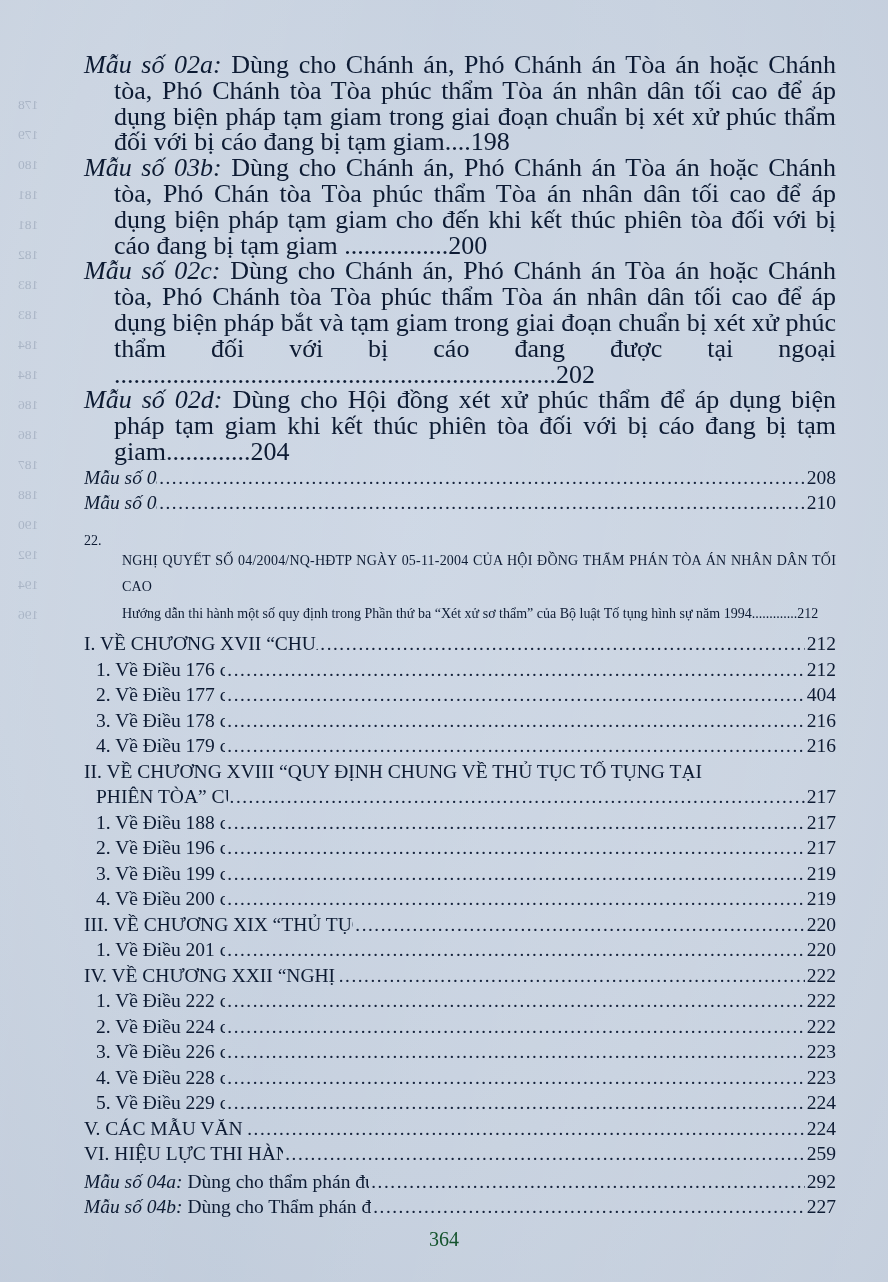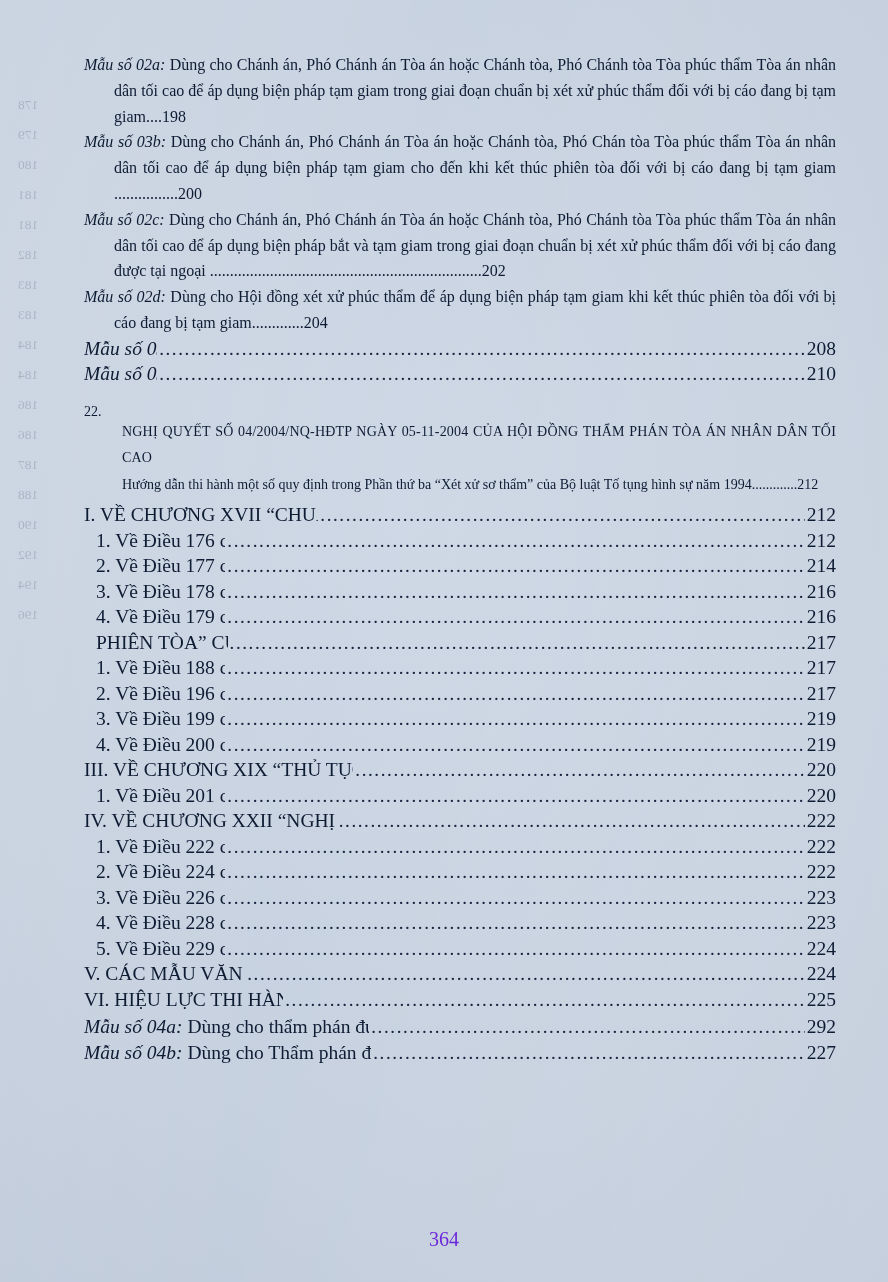--- a/index.html
+++ b/index.html
@@ -68,21 +68,21 @@
   }
   .pg {
     flex: 0 0 auto;
     padding-left: 1px;
   }
   .blk {
     margin-bottom: 0px;
   }
   
   .para {
-    font-size: 16px;
+    font-size: 26px;
     line-height: 25.8px;
     text-align: justify;
     text-justify: inter-word;
   }
   .ital {
     font-style: italic;
   }
   .hang {
     padding-left: 30px;
     text-indent: -30px;
@@ -108,21 +108,21 @@
   .sub {
     margin-left: 12px;
   }
   .folio {
     position: absolute;
     left: 0;
     right: 0;
     top: 1228px;
     text-align: center;
     font-size: 20px;
-    color: #6d28d9;
+    color: #14532d;
   }
   .jstretch {
     text-align: justify;
     text-align-last: justify;
   }
 </style>
 </head>
 <body>
 
 <div class="page"></div>
@@ -196,32 +196,35 @@
         <span class="pg">212</span>
       </div>
       <div class="toc-line sub">
         <span class="txt">1. Về Điều 176 của BLTTHS</span>
         <span class="leader">................................................................................................................................................................</span>
         <span class="pg">212</span>
       </div>
       <div class="toc-line sub">
         <span class="txt">2. Về Điều 177 của BLTTHS</span>
         <span class="leader">................................................................................................................................................................</span>
-        <span class="pg">214</span>
+        <span class="pg">404</span>
       </div>
       <div class="toc-line sub">
         <span class="txt">3. Về Điều 178 của BLTTHS</span>
         <span class="leader">................................................................................................................................................................</span>
         <span class="pg">216</span>
       </div>
       <div class="toc-line sub">
         <span class="txt">4. Về Điều 179 của BLTTHS</span>
         <span class="leader">................................................................................................................................................................</span>
         <span class="pg">216</span>
       </div>
+      <div class="toc-line">
+        <span class="txt">II. VỀ CHƯƠNG XVIII “QUY ĐỊNH CHUNG VỀ THỦ TỤC TỐ TỤNG TẠI</span>
+      </div>
       <div class="toc-line sub">
         <span class="txt">PHIÊN TÒA” CỦA BLTTHS</span>
         <span class="leader">................................................................................................................................................................</span>
         <span class="pg">217</span>
       </div>
       <div class="toc-line sub">
         <span class="txt">1. Về Điều 188 của BLTTHS</span>
         <span class="leader">................................................................................................................................................................</span>
         <span class="pg">217</span>
       </div>
@@ -281,21 +284,21 @@
         <span class="pg">224</span>
       </div>
       <div class="toc-line">
         <span class="txt">V. CÁC MẪU VĂN BẢN TỐ TỤNG</span>
         <span class="leader">................................................................................................................................................................</span>
         <span class="pg">224</span>
       </div>
       <div class="toc-line">
         <span class="txt">VI. HIỆU LỰC THI HÀNH CỦA NGHỊ QUYẾT</span>
         <span class="leader">................................................................................................................................................................</span>
-        <span class="pg">225</span>
+        <span class="pg">259</span>
       </div>
     </div>
 
   <div class="toc-line" style="margin-top:2px;">
     <span class="txt"><span class="ital">Mẫu số 04a:</span> <span>Dùng cho thẩm phán được phân công chủ tọa phiên tòa</span></span>
     <span class="leader">................................................................................................................................</span>
     <span class="pg">292</span>
   </div>
 
   <div class="toc-line">

